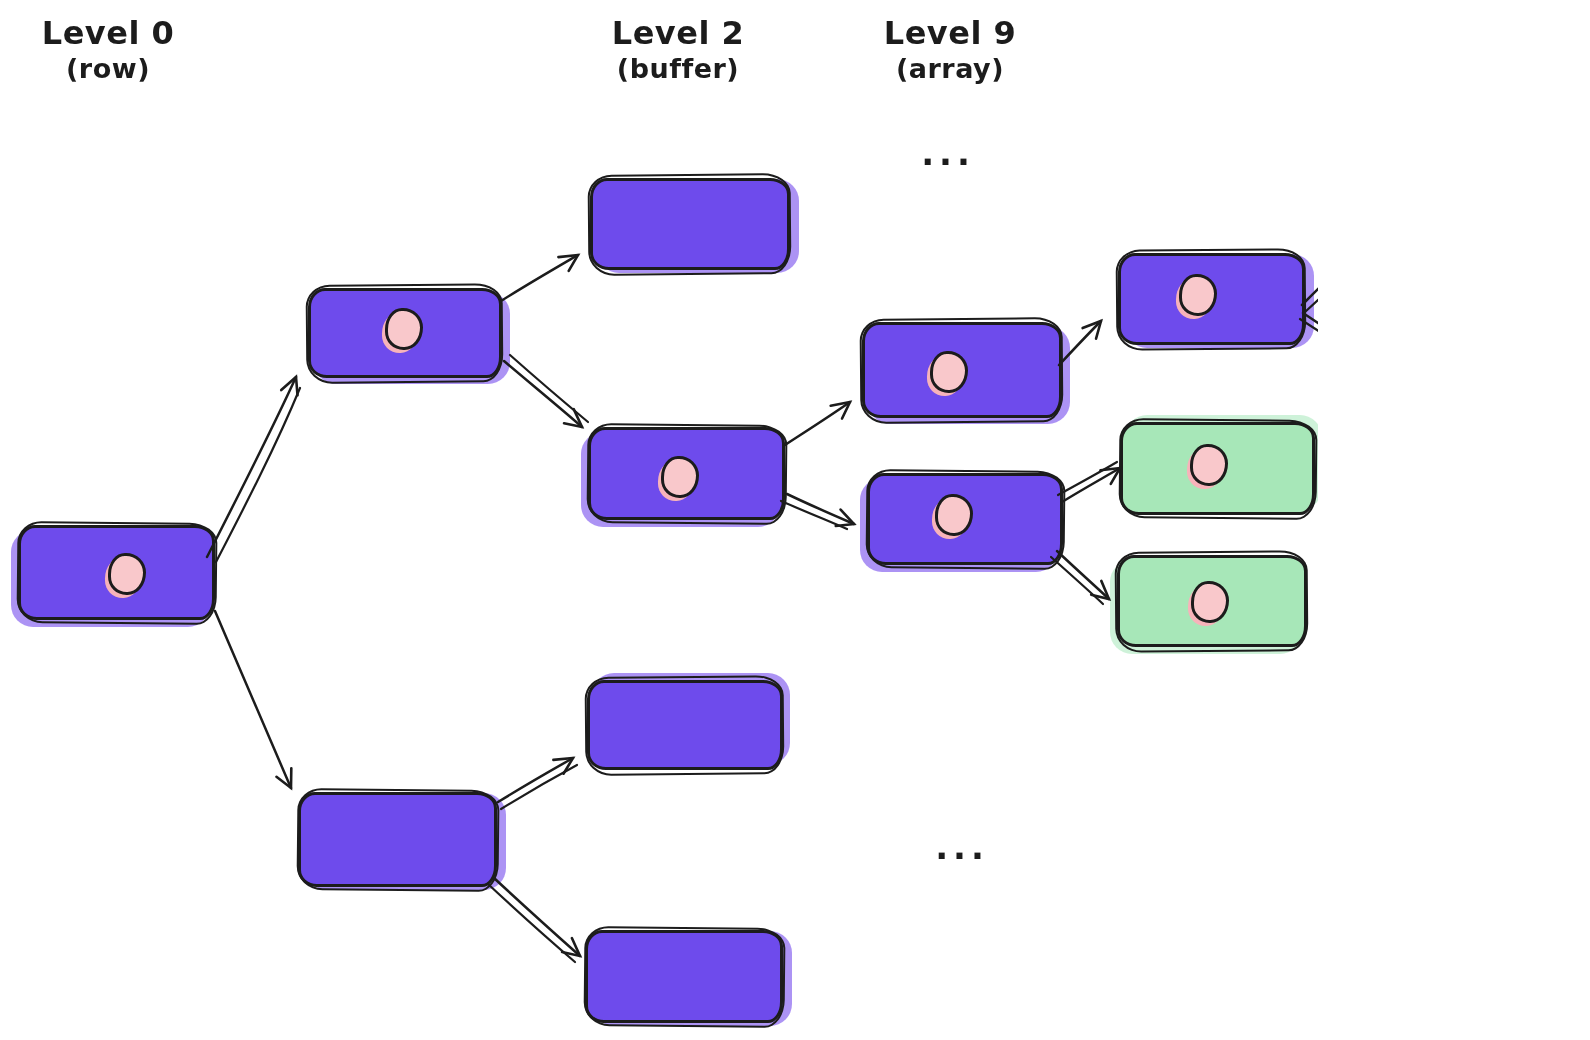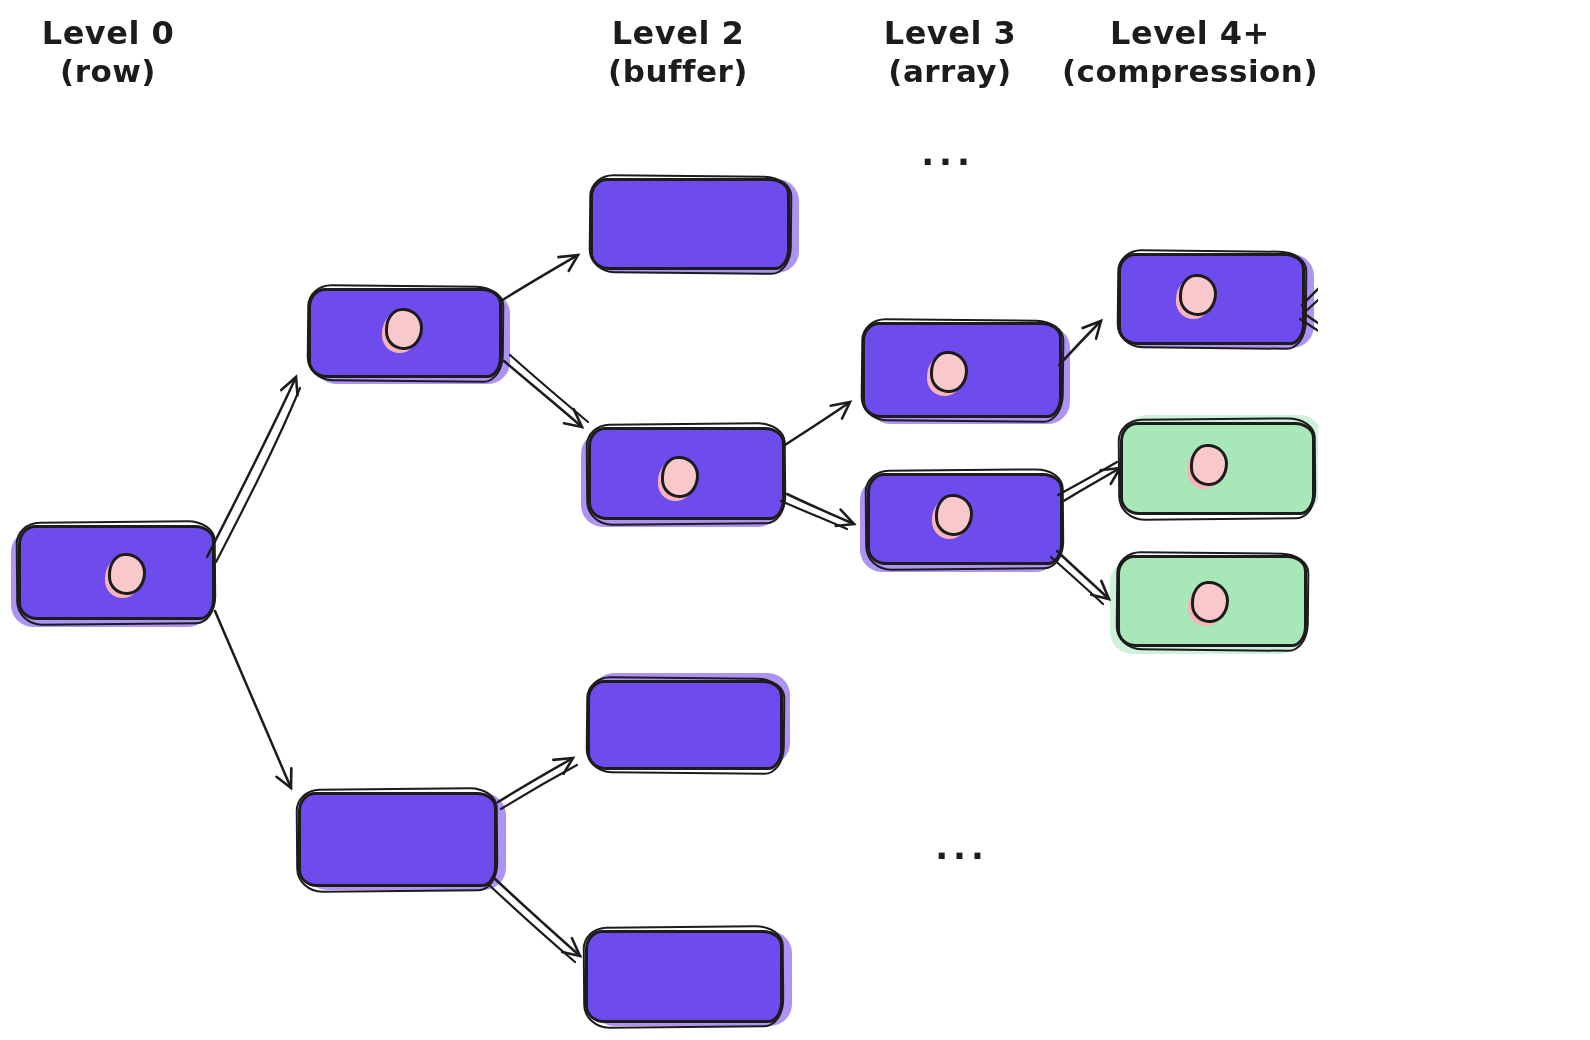--- a/index.html
+++ b/index.html
@@ -5,21 +5,21 @@
   html,body{margin:0;padding:0;background:#fff;}
   .canvas{
     position:relative;width:1318px;height:1040px;overflow:hidden;
     background:var(--canvas,#fff);
     font-family:"DejaVu Sans",sans-serif;color:var(--ink,#1c1c1c);
   }
 
   
   .col-header{position:absolute;top:14px;transform:translateX(-50%);
     text-align:center;line-height:1.22;font-size:32px;font-weight:600;letter-spacing:.5px;}
-  .h-sub{font-size:31px;}
+  .h-sub{font-size:27px;}
 
   
   .dots{position:absolute;transform:translateX(-50%);font-size:34px;font-weight:800;
     letter-spacing:5px;line-height:34px;}
 
   
   .node{position:absolute;z-index:1;}
   .node .tint{position:absolute;inset:-1px;border-radius:22px;opacity:.85;}
   .node.purple .tint{background:var(--purple-soft,#9d80f2);}
   .node.green  .tint{background:var(--green-soft,#c6f0d2);}
@@ -54,26 +54,22 @@
 
   <div class="col-header" style="left:108px">
     <div class="h-title">Level 0</div>
     <div class="h-sub">(row)</div>
   </div>
   <div class="col-header" style="left:678px">
     <div class="h-title">Level 2</div>
     <div class="h-sub">(buffer)</div>
   </div>
   <div class="col-header" style="left:950px">
-    <div class="h-title">Level 3</div>
+    <div class="h-title">Level 9</div>
     <div class="h-sub">(array)</div>
-  </div>
-  <div class="col-header" style="left:1190px">
-    <div class="h-title">Level 4+</div>
-    <div class="h-sub">(compression)</div>
   </div>
 
   <div class="dots" style="left:948px;top:136px">...</div>
   <div class="dots" style="left:962px;top:830px">...</div>
 
   <div class="node purple t2" style="left:18px;top:525px;width:197px;height:95px">
     <span class="tint"></span>
     <span class="body"></span>
     <span class="dot" style="left:90px;top:28px"></span>
   </div>

